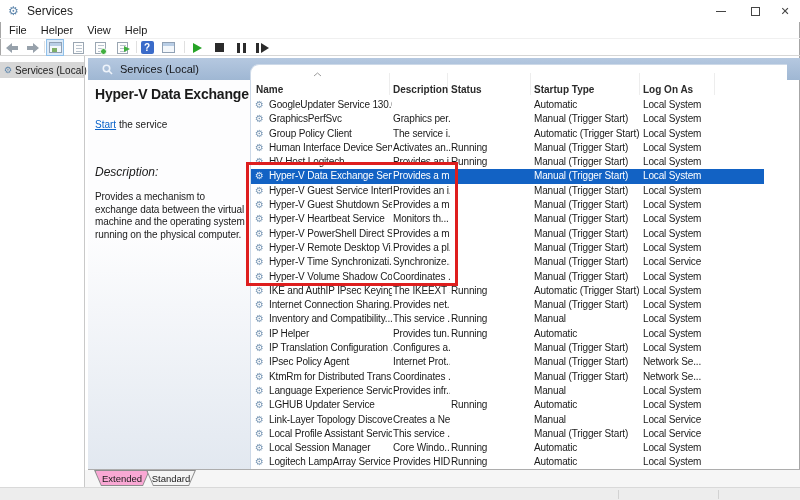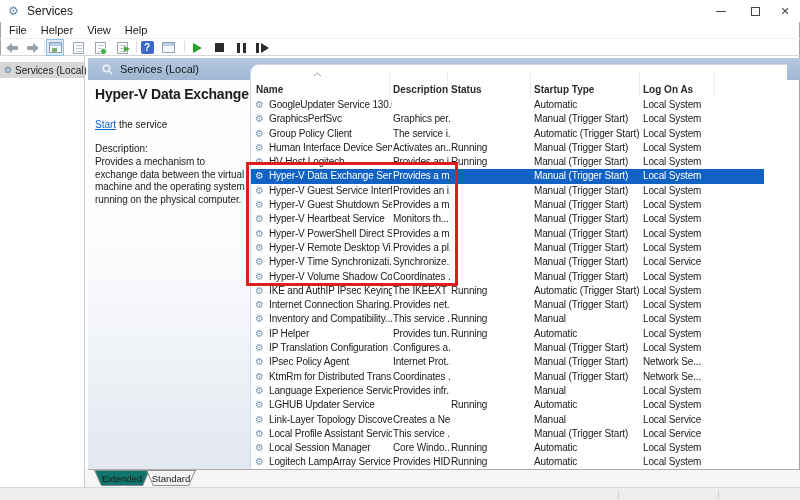--- a/index.html
+++ b/index.html
@@ -53,22 +53,22 @@
   .main-pane { position:absolute; left:88px; top:56px; width:712px; height:414px; }
   .band { position:absolute; left:0; top:2px; width:712px; height:22px; background:linear-gradient(#b5c8e0,#9fb7d3); }
   .band-label { position:absolute; left:14px; top:5px; display:flex; align-items:center; gap:7px; }
   .band-label svg { display:block; }
   .band-label .lbl { font-size:11px; color:#14161a; }
 
   .desc-panel { position:absolute; left:0; top:24px; width:162px; height:390px; background:linear-gradient(#fdfdfe 40%, #e2e8f0); padding:6px 7px 0 7px; }
   .svc-title { font-size:14px; font-weight:bold; letter-spacing:-0.2px; white-space:nowrap; }
   .svc-action { margin-top:17px; font-size:10px; }
   .svc-action a { color:#0a63c9; text-decoration:underline; }
-  .svc-desc-label { margin-top:13px; font-size:10px; }
-  .svc-desc { margin-top:2px; font-size:10px; line-height:12.5px; letter-spacing:-0.1px; width:152px; }
+  .svc-desc-label { margin-top:35px; font-size:12px;font-style:italic; }
+  .svc-desc { margin-top:12px; font-size:10px; line-height:12.5px; letter-spacing:-0.1px; width:152px; }
 
   .sheet { position:absolute; left:162px; top:8px; width:537px; height:406px; background:#fff; border-radius:9px 0 0 0; border-top:1px solid #cdd9e8; border-left:1px solid #cdd9e8; overflow:hidden; }
   .hdr-row { position:absolute; left:0; top:0; width:537px; height:33px;font-weight:bold; }
   .colh { position:absolute; bottom:3px; font-size:10px; color:#2b2b2b; white-space:nowrap; }
   .ch0 { left:5px; } .ch1 { left:142px; } .ch2 { left:200px; } .ch3 { left:283px;margin-top:24px; } .ch4 { left:392px; }
   .hline { position:absolute; top:8px; height:22px; width:1px; background:#ededed; }
   .hl1 { left:138px; } .hl2 { left:196px; } .hl3 { left:279px; } .hl4 { left:388px; } .hl5 { left:463px; }
   .sort-caret { position:absolute; left:62px; top:7px; }
 
   .rows { position:absolute; left:0; top:33px; width:537px; }
@@ -85,21 +85,21 @@
   .row.sel .c-icon { color:#dce9f7; }
 
   .sheet-bottom { position:absolute; left:0px; top:413px; width:712px; height:1px; background:#adadad; }
 
   .annotation { position:absolute; left:246px; top:162px; width:212px; height:124px; border:3px solid #de1e1e; z-index:5; }
 
   
   .tabstrip { position:absolute; left:85px; top:470px; width:715px; height:17px; background:#f6f6f6; }
   .tab { position:absolute; top:0; height:16px; }
   .tab .outer { position:absolute; inset:0; background:#8d8d8d; clip-path:polygon(0 0, 100% 0, calc(100% - 7px) 100%, 7px 100%); }
-  .tab .inner { position:absolute; inset:1px 1.5px; background:#0f766e; clip-path:polygon(0 0, 100% 0, calc(100% - 6px) 100%, 6px 100%); display:flex; align-items:center; justify-content:center; font-size:9.5px; color:#1a1a1a; }
+  .tab .inner { position:absolute; inset:1px 1.5px; background:#f9a8d4; clip-path:polygon(0 0, 100% 0, calc(100% - 6px) 100%, 6px 100%); display:flex; align-items:center; justify-content:center; font-size:9.5px; color:#1a1a1a; }
   .tab-0 { left:9px; width:56px; }
   .tab-1 { left:61px; width:50px; }
   .tab-1 .inner { background:#f4f4f4; }
 
   
   .statusbar { position:absolute; left:0; top:487px; width:800px; height:13px; background:#ededed; border-top:1px solid #d9d9d9; }
   .sdiv { position:absolute; top:2px; width:1px; height:9px; background:#d2d2d2; }
   .sd1 { left:618px; } .sd2 { left:718px; }
 </style>
 </head>

